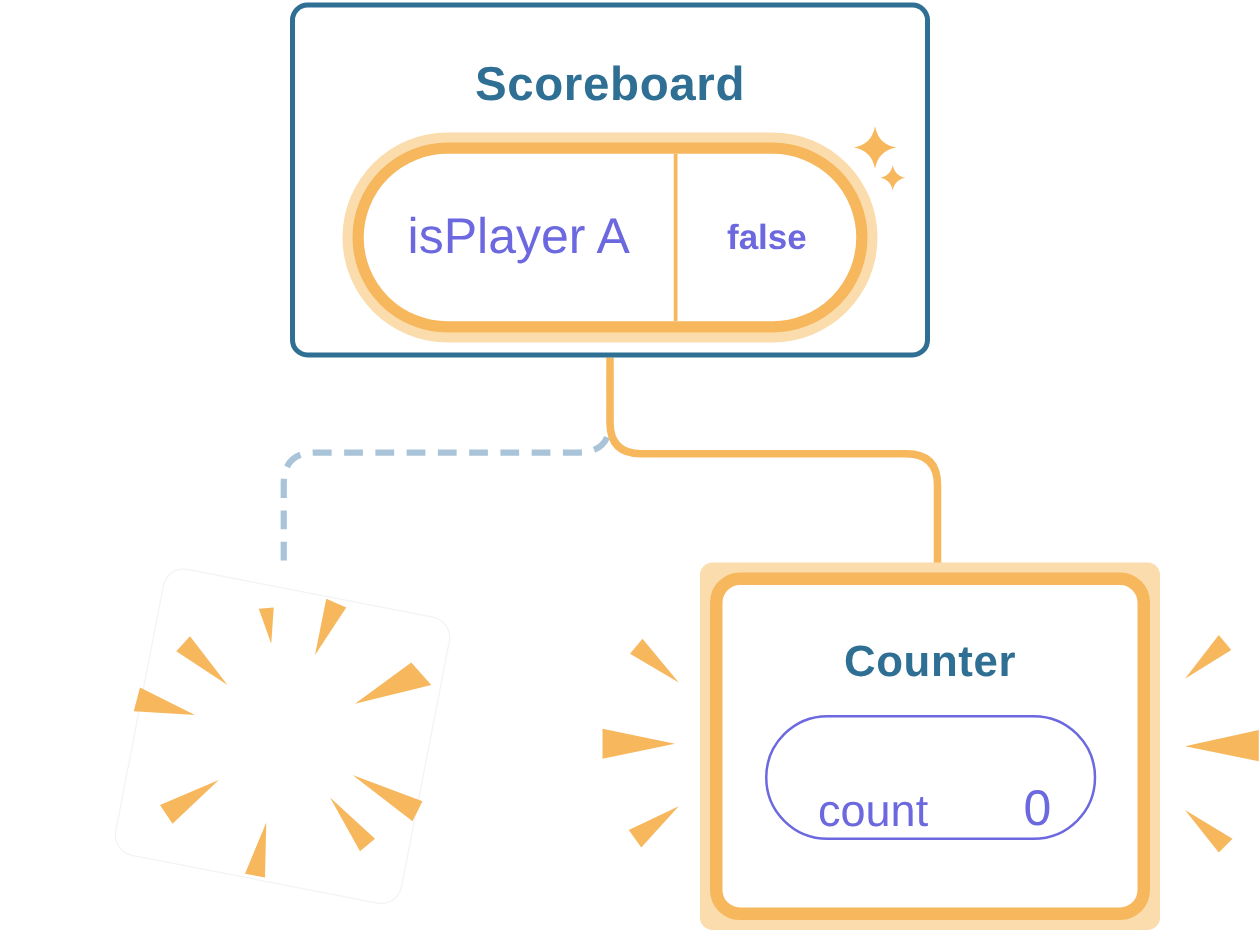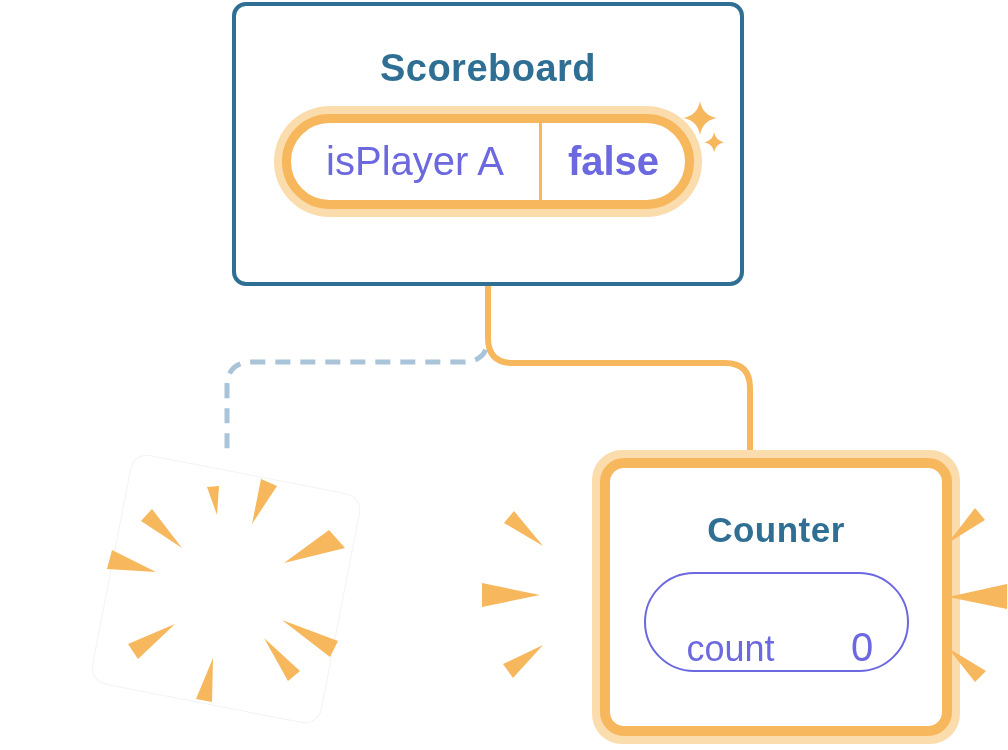--- a/index.html
+++ b/index.html
@@ -24,37 +24,37 @@
     color:var(--blue); font-size:38px; font-weight:600; letter-spacing:.5px;
     margin-top:42px; line-height:1.1;
   }
   .pill-outer{
     margin-top:16px; background:var(--orange-light); border-radius:999px; padding:8px;
   }
   .pill-inner{
     box-sizing:border-box; border:9px solid var(--orange); border-radius:999px;
     background:#fff; display:flex; align-items:stretch; overflow:hidden;
   }
-  .sb-pill{width:412px;height:95px;}
+  .sb-pill{width:412px;height:152px;}
   .pill-key{
     flex:1; display:flex; align-items:center; justify-content:center;
     color:var(--purple); font-size:40px;
   }
   .pill-divider-o{width:3px;background:var(--orange);}
   .pill-divider-p{width:2px;background:var(--purple);}
   .pill-value{
     display:flex; align-items:center; justify-content:center;
-    color:var(--purple); font-size:40px;
+    color:var(--purple); font-size:28px;
   }
   .sb-value{width:143px; font-weight:700;}
 
   
   .counter-card-outer{
-    position:absolute; left:592px; top:450px; width:368px; height:294px;
-    box-sizing:border-box; background:var(--orange-light); border-radius:30px; padding:8px;
+    position:absolute; left:560px; top:450px; width:368px; height:294px;
+    box-sizing:border-box; background:var(--orange-light); border-radius:10px; padding:8px;
   }
   .counter-card-inner{
     box-sizing:border-box; width:100%; height:100%;
     border:10px solid var(--orange); border-radius:24px; background:var(--card-bg);
     display:flex; flex-direction:column; align-items:center;
   }
   .counter-title{
     color:var(--blue); font-size:35px; font-weight:600; letter-spacing:.5px; margin-top:42px;
   }
   .ct-pill{

